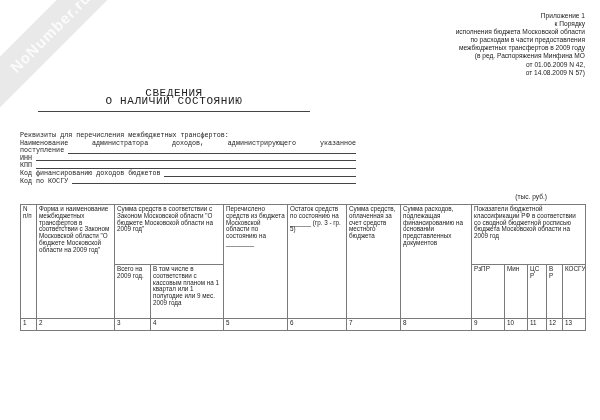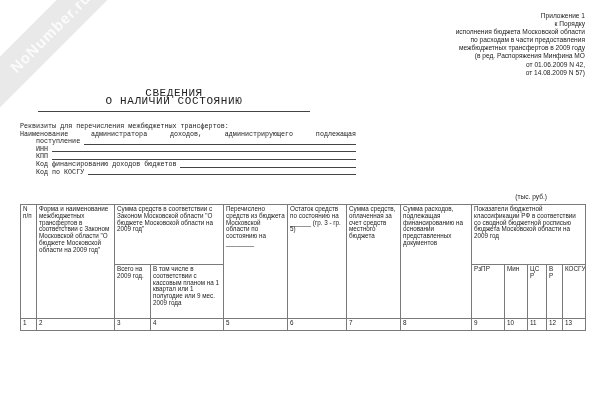--- a/index.html
+++ b/index.html
@@ -38,27 +38,27 @@
   }
   .title-block .h1, .title-block .h2 { letter-spacing:0.6px; }
   .muni-rule {
     width:272px; margin:6px auto 0 auto;
     border-top:1px solid #444; height:0;
   }
   .muni-caption { margin-top:1px; }
   .asof { margin-top:1px; }
   
   .req-block {
-    position:absolute; top:123px; left:20px; width:336px;
+    position:absolute; top:132px; left:20px; width:336px;
     font-family:"Liberation Mono", monospace;
     font-size:6.7px; line-height:7.6px;
     color:#222;
   }
   .req-justify { text-align:justify; text-align-last:justify; }
-  .req-row { display:flex;margin-left:16px; }
+  .req-row { display:flex; }
   .req-fill {
     flex:1 1 auto;
     border-bottom:1px solid #444;
     margin:0 0 1px 4px;
   }
   
   .units {
     position:absolute; top:193px; left:420px; width:127px;
     text-align:right; font-size:6.6px; color:#222;
   }
@@ -100,21 +100,21 @@
 </div>
 
 <div class="title-block">
   <div class="h1">СВЕДЕНИЯ</div>
   <div class="h2">О НАЛИЧИИ СОСТОЯНИЮ</div>
   <div class="muni-rule"></div>
 </div>
 
 <div class="req-block">
   <div>Реквизиты для перечисления межбюджетных трансфертов:</div>
-  <div class="req-justify">Наименование администратора доходов, администрирующего подлежащая</div>
+  <div class="req-justify">Наименование администратора доходов, администрирующего указанное</div>
   <div class="req-row">
     <span>поступление</span>
     <span class="req-fill"></span>
   </div>
   <div class="req-row">
     <span>ИНН</span>
     <span class="req-fill"></span>
   </div>
   <div class="req-row">
     <span>КПП</span>

